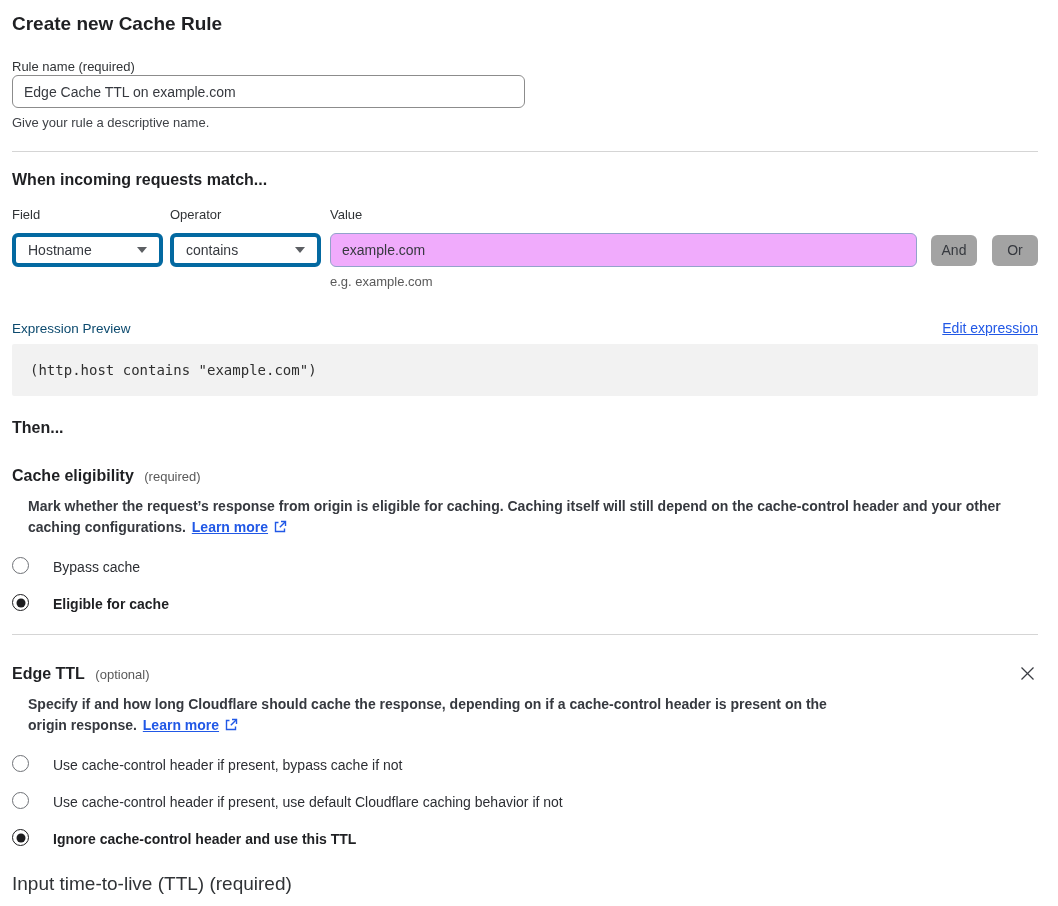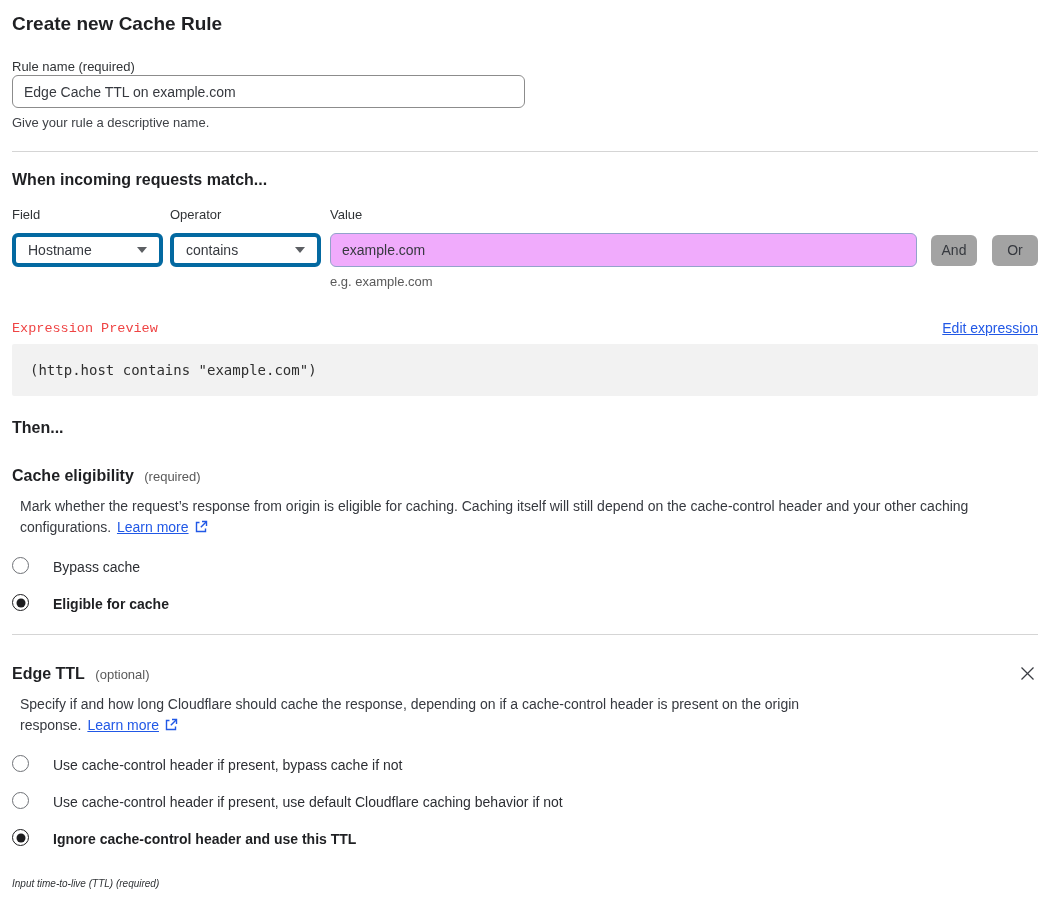--- a/index.html
+++ b/index.html
@@ -66,38 +66,38 @@
     background: #a3a3a3; color: #36393f; font-size: 14px;
     font-family: "Liberation Sans", sans-serif; cursor: pointer;
   }
   .and-btn { margin-left: 14px; }
   .or-btn { margin-left: 15px; }
   .value-help { margin-left: 318px; margin-top: 7px; }
 
   .expr-row {
     display: flex; justify-content: space-between; align-items: flex-end; margin-top: 30px;
   }
-  .expr-label { font-size: 13.5px; color: #ef4444; font-family: Liberation Mono, monospace; }
+  .expr-label { font-size: 13.5px; color: #0c4a6e; }
   a.link { color: #2158e6; text-decoration: underline; cursor: pointer; }
   .edit-expr { font-size: 14px; }
 
   .code-block {
     margin-top: 8px; height: 52px; background: #f2f2f2; border-radius: 2px;
     display: flex; align-items: center; padding: 0 18px;
     font-family: "DejaVu Sans Mono", "Liberation Mono", monospace;
     font-size: 14px; color: #2f2f2f;
   }
 
   .then-heading { margin-top: 22px; }
 
   .action-heading-row { display: flex; align-items: center; justify-content: space-between; margin-top: 28px; }
   .action-heading { font-size: 16px; font-weight: 700; color: #1f2023; line-height: 20px; }
   .qualifier { font-size: 13px; font-weight: 400; color: #595959; margin-left: 6px; }
 
-  .desc { font-size: 14px; color: #36393f; line-height: 21px; margin: 10px 0 0 8px; }
+  .desc { font-size: 14px; color: #36393f; line-height: 21px; margin: 10px 0 0 16px; font-weight: bold; }
   .desc-narrow { max-width: 832px; }
   .learn-more { margin-left: 2px; }
   .ext-icon { vertical-align: -2px; margin-left: 5px; color: #2158e6; }
 
   .radio-row { display: flex; align-items: flex-start; gap: 24px; margin-top: 17px; }
   .radio-row.first { margin-top: 19px; }
   .radio {
     width: 17px; height: 17px; border: 1.5px solid #6f7277; border-radius: 50%;
     background: #fff; flex: 0 0 auto; position: relative; cursor: pointer;
   }
@@ -108,21 +108,21 @@
     transform: translate(-50%, -50%);
   }
   .radio-label { font-size: 14px; color: #2c2e33; line-height: 20px; }
   .radio-label.selected { font-weight: 700; color: #1f2023; }
 
   .close-btn {
     background: none; border: none; padding: 2px; cursor: pointer; line-height: 0;
     color: #3a3d42;
   }
 
-  .ttl-label { margin-top: 27px; font-size: 10px; font-style: italic; }
+  .ttl-label { margin-top: 27px; font-size: 19px; }
 </style>
 </head>
 <body>
 
 <div class="container">
 
   <h1 class="page-title">Create new Cache Rule</h1>
 
   <label class="field-label">Rule name (required)</label>
   <input class="text-input rule-name-input" type="text" value="Edge Cache TTL on example.com" style="">

